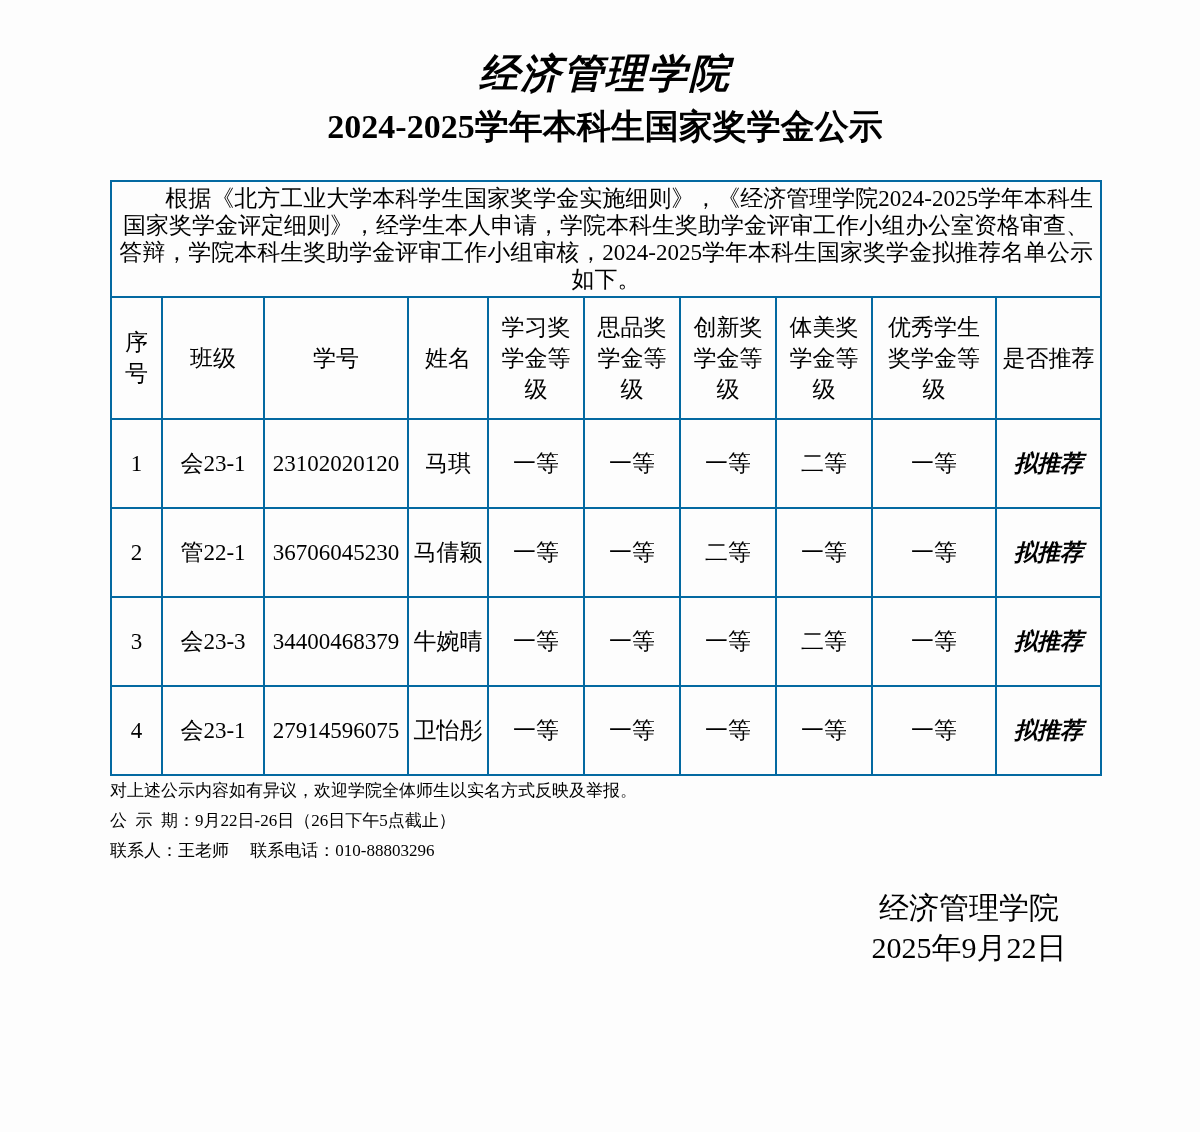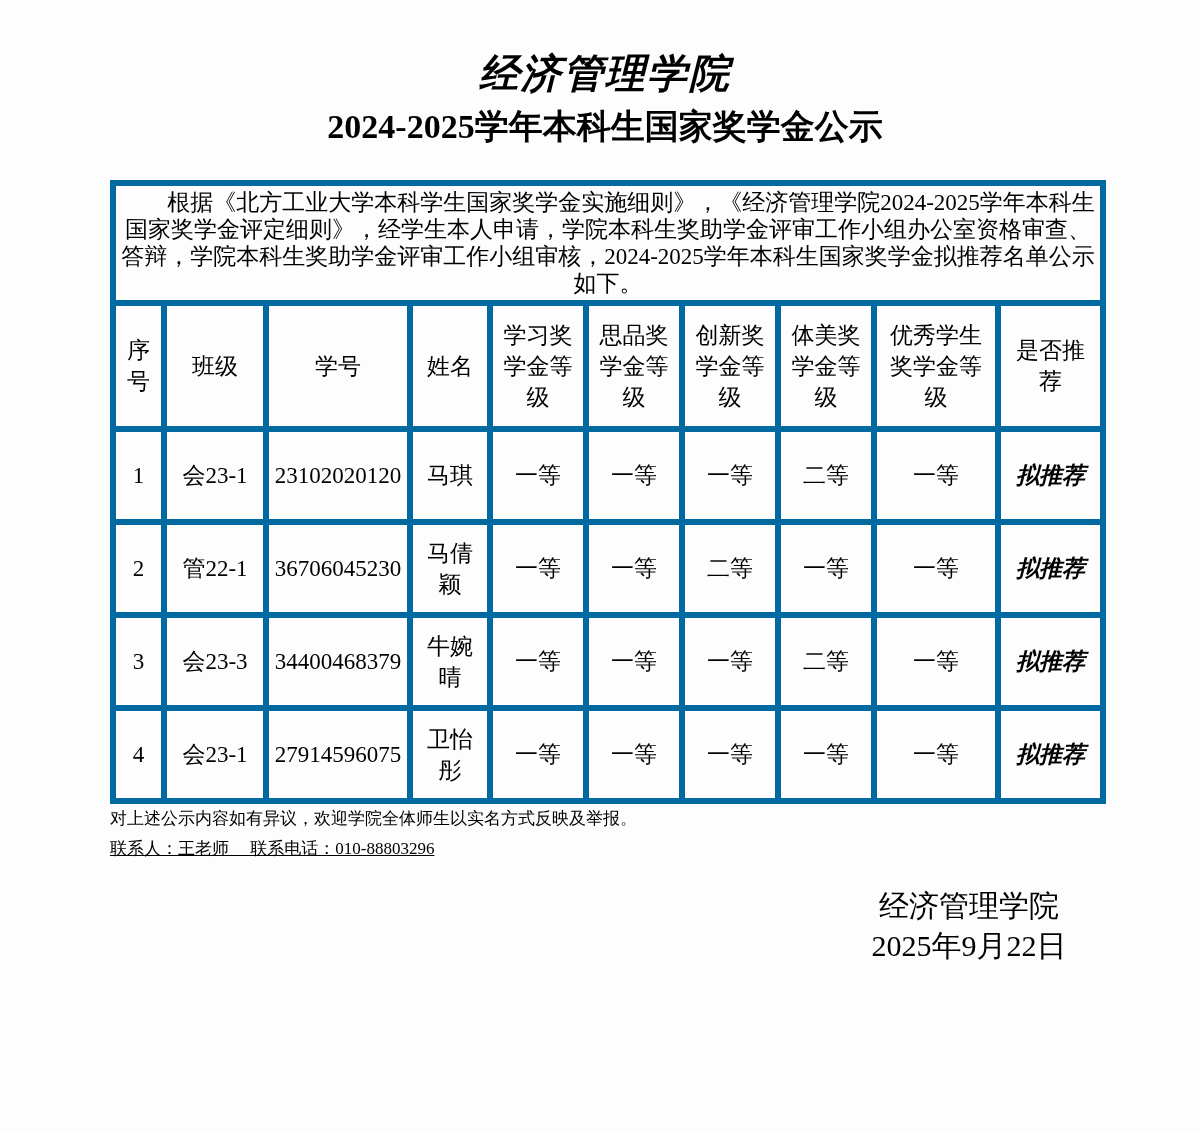--- a/index.html
+++ b/index.html
@@ -31,21 +31,21 @@
     margin: 3px 0 0 0;
   }
   table.scholarship {
     margin-top: 30px;
     border-collapse: collapse;
     table-layout: fixed;
     width: 990px;
   }
   table.scholarship th,
   table.scholarship td {
-    border: 6px solid #0369a1;
+    border: 2px solid #0369a1;
     font-size: 23px;
     font-weight: normal;
     text-align: center;
     vertical-align: middle;
     padding: 3px 4px;
     overflow: hidden;
   }
   td.intro-cell {
     text-align: left;
     text-indent: 2em;
@@ -67,21 +67,21 @@
     font-style: italic;
   }
   p.footnote {
     font-size: 17px;
     line-height: 30px;
     margin: 0;
     white-space: pre-wrap;
   }
   .objection { margin-top: 18px; }
   .period    { margin-top: 39px; }
-  .contact   { margin-top: 39px; text-decoration: underline; }
+  .contact   { margin-top: 39px; }
   .signature {
     width: 262px;
     margin: 22px 0 0 auto;
     text-align: center;
   }
   .signature p {
     font-size: 30px;
     line-height: 40px;
     margin: 0;
     white-space: nowrap;
@@ -184,20 +184,21 @@
           <td>一等</td>
           <td>一等</td>
           <td>一等</td>
           <td>拟推荐</td>
         </tr>
       </tbody>
   </table>
 
   <p class="footnote objection">对上述公示内容如有异议，欢迎学院全体师生以实名方式反映及举报。</p>
 
+  <p class="footnote period">公  示  期：9月22日-26日（26日下午5点截止）</p>
 
   <p class="footnote contact">联系人：王老师     联系电话：010-88803296</p>
 
   <div class="signature">
     <p>经济管理学院</p>
     <p>2025年9月22日</p>
   </div>
 
 </div>
 

